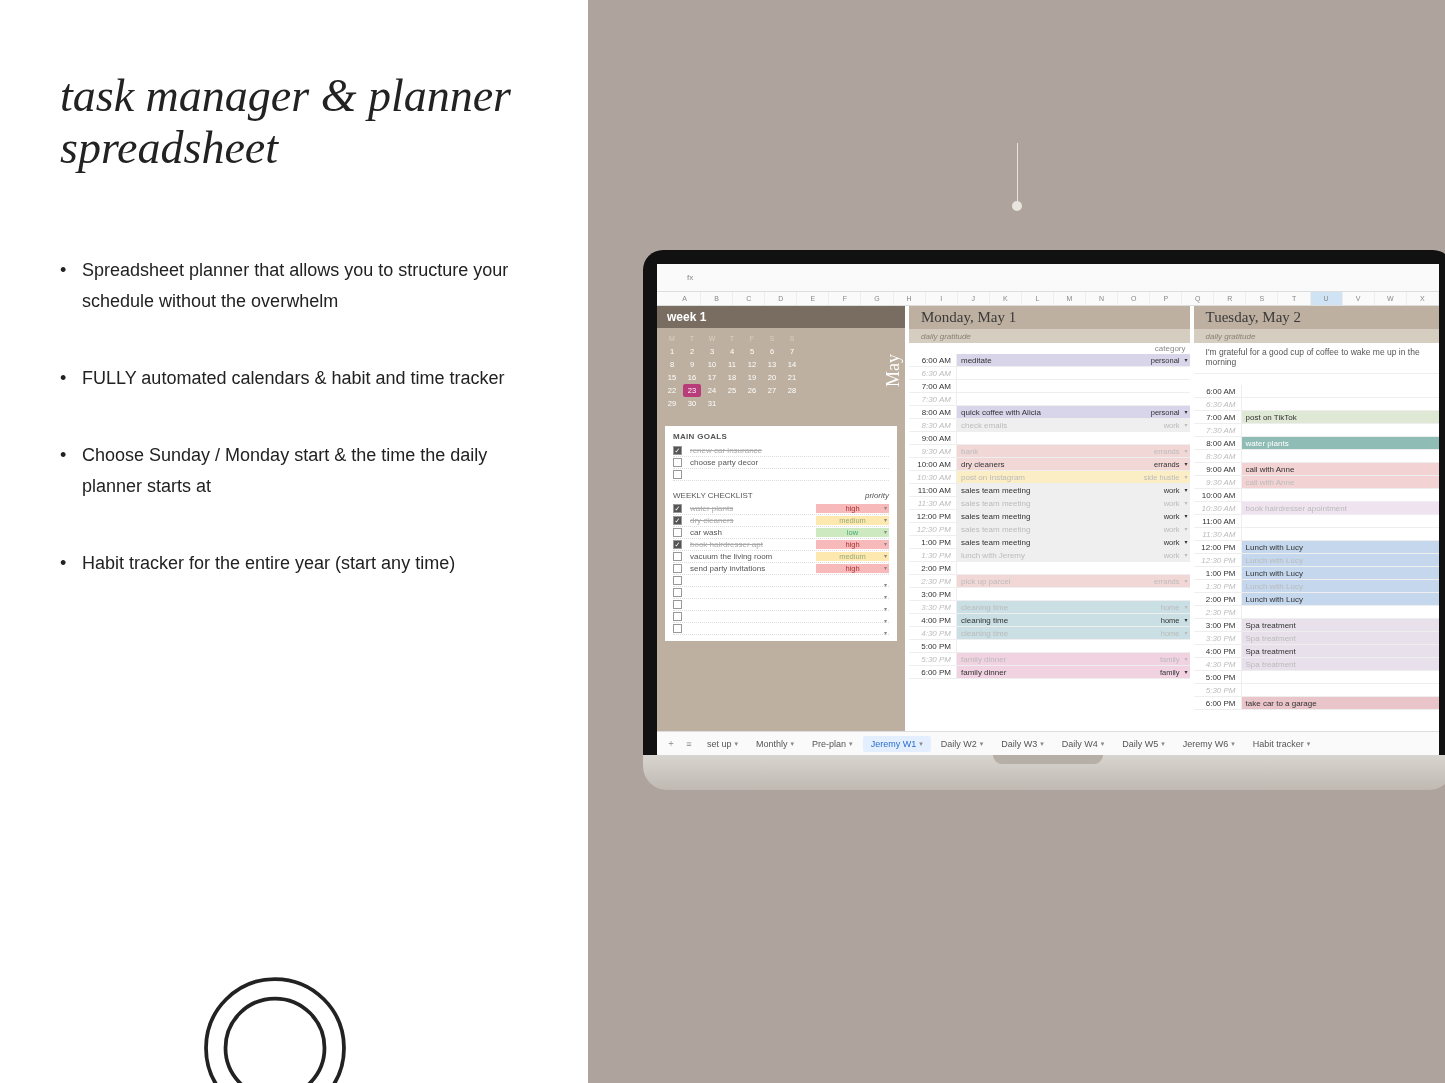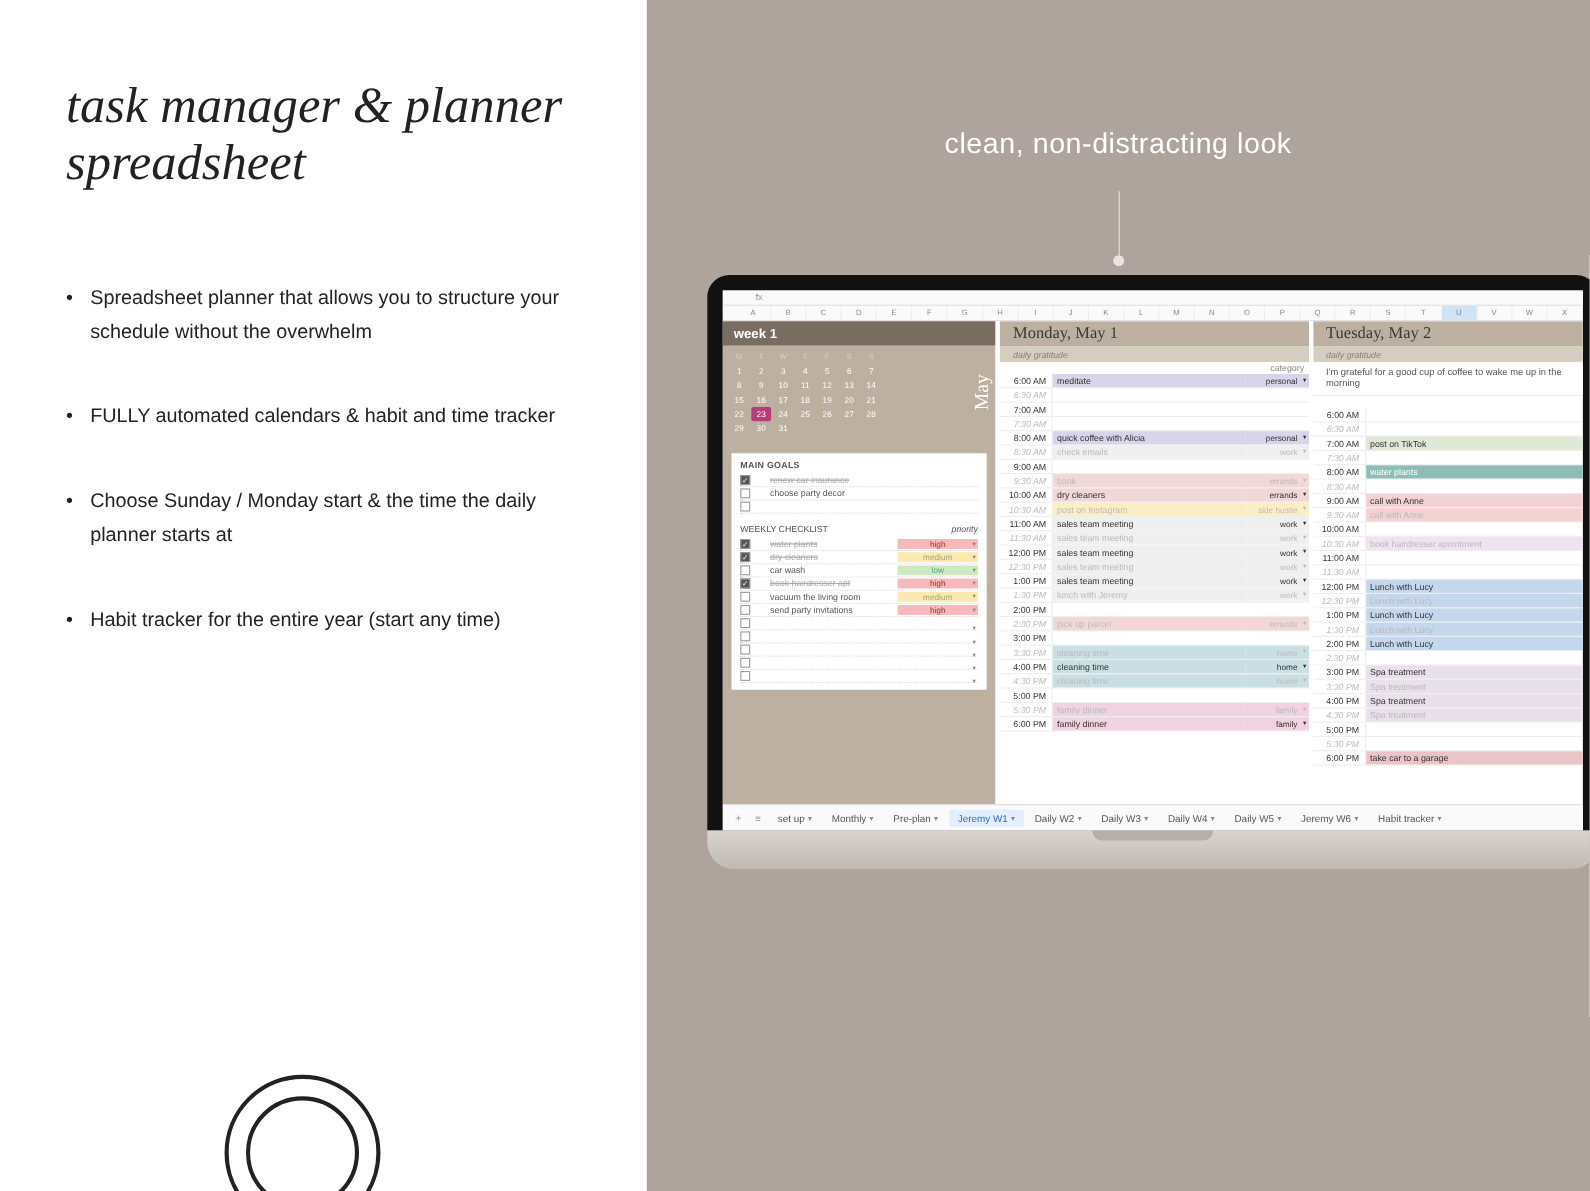--- a/index.html
+++ b/index.html
@@ -13,38 +13,38 @@
 .ring-deco{position:absolute;bottom:-40px;left:200px;width:150px;height:150px}
 .ring-deco svg{width:100%;height:100%}
 .right{flex:1;background:#afa49d;position:relative;display:flex;flex-direction:column;align-items:center;padding-top:115px}
 .tagline{color:#fff;font-size:26px;font-weight:400;letter-spacing:.5px}
 .pointer{margin-top:28px;height:62px;position:relative}
 .pointer::before{content:"";position:absolute;left:50%;top:0;width:1px;height:58px;background:#e8e4e0}
 .pointer::after{content:"";position:absolute;left:50%;top:58px;transform:translateX(-50%);width:10px;height:10px;background:#e8e4e0;border-radius:50%}
 .laptop{position:absolute;top:250px;left:55px;right:0;width:810px}
 .screen-bezel{background:#111;border-radius:20px 20px 0 0;padding:14px 14px 0 14px;height:505px}
 .screen{background:#fff;height:100%;overflow:hidden;font-size:9px;color:#333;display:flex;flex-direction:column}
-.fx-bar{height:14px;border-bottom:1px solid #ddd;background:#fafafa;display:flex;align-items:center;padding-left:30px;gap:10px;font-size:8px;color:#888}
+.fx-bar{height:28px;border-bottom:1px solid #ddd;background:#fafafa;display:flex;align-items:center;padding-left:30px;gap:10px;font-size:8px;color:#888}
 .col-headers{display:flex;height:14px;background:#fafafa;border-bottom:1px solid #ddd}
 .rownum-gutter{width:12px;flex-shrink:0}
 .colh{flex:1;min-width:0;text-align:center;font-size:7px;color:#888;border-right:1px solid #eee;line-height:14px}
 .colh.sel{background:#d0e3f5}
 .sheet-body{flex:1;display:flex;overflow:hidden}
 .plane-a{width:248px;flex-shrink:0;background:#bdb0a0;display:flex;flex-direction:column}
 .week-hdr{background:#786d60;color:#fff;padding:4px 10px;font-size:12px;font-weight:600}
 .cal-wrap{display:flex;padding:2px 0 0 0}
 .minical{flex:1;padding:2px 6px;color:#fff}
 .cal-row{display:flex;gap:2px}
 .cal-row span{width:18px;height:13px;display:flex;align-items:center;justify-content:center;font-size:7.5px;border-radius:2px}
 .cal-row.wk span{color:#d8d0c5;font-size:7px}
 .cal-row span.hi{background:#b83b7a;color:#fff}
 .month-v{width:24px;display:flex;align-items:center;justify-content:center;color:#fff;font-family:Georgia,serif;font-size:18px;writing-mode:vertical-rl;transform:rotate(180deg)}
 .goals-card{background:#fff;margin:14px 8px 8px 8px;padding:6px 8px}
 .goals-card h4{font-size:8px;letter-spacing:.3px;color:#555;margin-bottom:4px;font-weight:600}
-.chk-row{display:flex;align-items:center;gap:18px;font-size:8px;color:#555;padding:1px 0;border-bottom:1px dotted #ddd}
+.chk-row{display:flex;align-items:center;gap:8px;font-size:8px;color:#555;padding:1px 0;border-bottom:1px dotted #ddd}
 .chk-row .box{width:9px;height:9px;border:1px solid #999;display:flex;align-items:center;justify-content:center;font-size:7px}
 .chk-row .box.on{background:#555;color:#fff}
 .chk-row.done span.txt{text-decoration:line-through;color:#aaa}
 .chk-row .prio{margin-left:auto;width:73px;font-size:7.5px;text-align:center;padding:0 2px;position:relative}
 .chk-row .prio::after{content:"▾";position:absolute;right:2px;font-size:6px;color:#888}
 .pr-high{background:#f7b9b9;color:#a33}
 .pr-med{background:#fde9b0;color:#9a7}
 .pr-low{background:#cde9c0;color:#4a7}
 .checklist-hdr{display:flex;font-size:8px;color:#555;margin:10px 0 3px 0}
 .checklist-hdr .right-lbl{margin-left:auto;font-style:italic}
@@ -99,21 +99,20 @@
       </ul>
     <div class="ring-deco">
       <svg viewBox="0 0 100 100">
           <circle cx="50" cy="50" r="46" fill="none" stroke="#222" stroke-width="2.5"></circle>
           <circle cx="50" cy="50" r="33" fill="none" stroke="#222" stroke-width="2.5"></circle>
         </svg>
     </div>
   </div>
 
   <div class="right">
-    <div class="tagline">clean, non-distracting look</div>
     <div class="pointer"></div>
 
     <div class="laptop">
       <div class="screen-bezel">
         <div class="screen">
           <div class="fx-bar">
             <span>fx</span>
           </div>
           <div class="col-headers" id="colhdr">
             <div class="rownum-gutter"></div>

